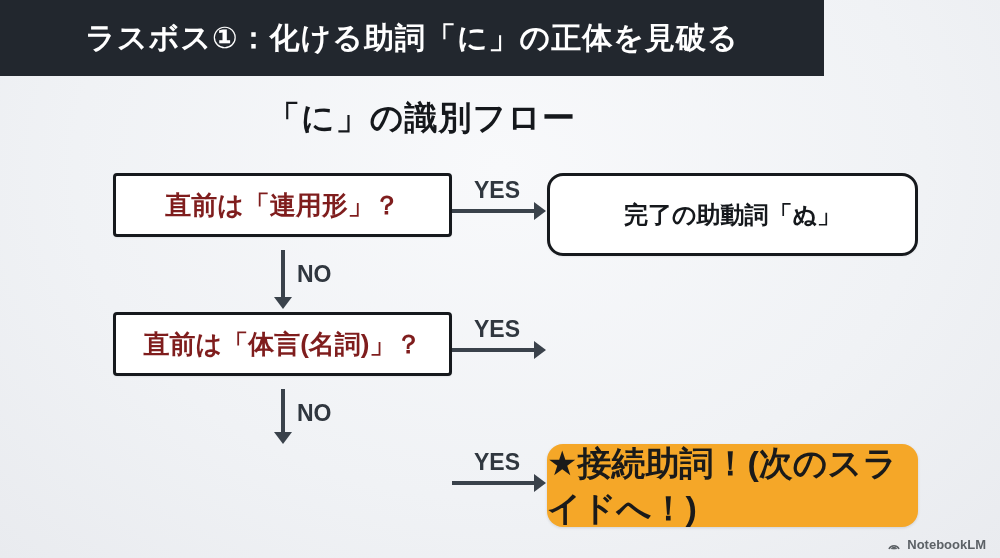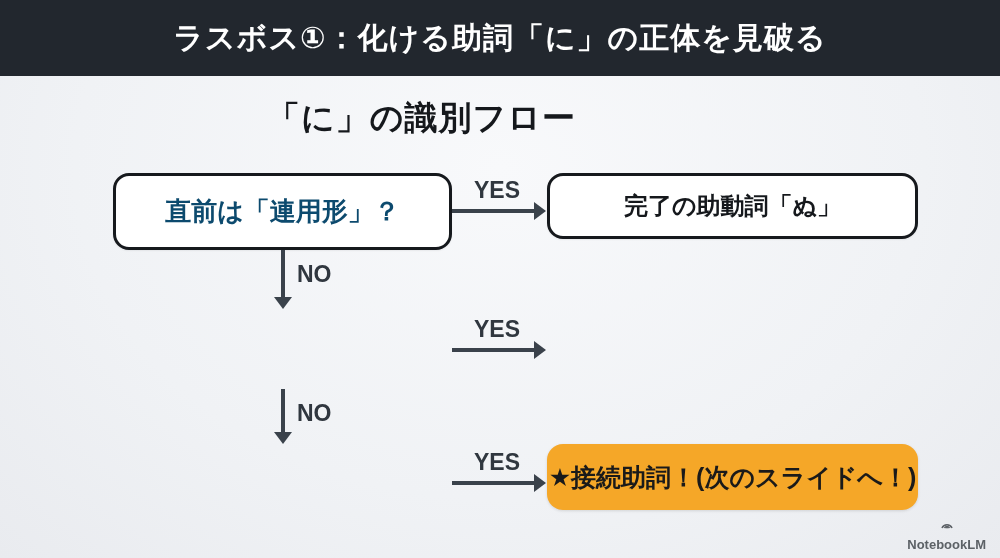--- a/index.html
+++ b/index.html
@@ -5,48 +5,48 @@
   * { margin:0; padding:0; box-sizing:border-box; }
   html,body { width:1000px; height:558px; }
   body { font-family:"Liberation Sans","DejaVu Sans",sans-serif; }
 
   .slide {
     position:relative; width:1000px; height:558px; overflow:hidden;
     background: radial-gradient(ellipse at 50% 30%, #f8f9fb 0%, #f0f2f5 60%, #e9ebef 100%);
   }
 
   .header {
-    position:absolute; left:0; top:0; width:1000px; height:76px;
+    position:absolute; left:0; top:0; width:824px; height:76px;
     background:#22272e; display:flex; align-items:center; justify-content:center;
   }
   .header-title {
     color:#ffffff; font-size:30px; font-weight:bold; letter-spacing:1px;
   }
 
   .slide-title {
     position:absolute; left:0; top:96px; width:843px; text-align:center;
     font-size:33px; font-weight:bold; color:#15181c; letter-spacing:1px;
   }
 
   .qbox {
-    position:absolute; left:113px; width:339px; height:77px;
-    background:#ffffff; border:3px solid #16191d; border-radius:16px;
+    position:absolute; left:113px; width:339px; height:64px;
+    background:#ffffff; border:3px solid #16191d; border-radius:4px;
     display:flex; align-items:center; justify-content:center;
-    font-size:26px; font-weight:bold; color:#0c4a6e;
+    font-size:26px; font-weight:bold; color:#7f1d1d;
     box-shadow:0 1px 2px rgba(0,0,0,0.06);
   }
   .rbox {
-    position:absolute; left:547px; width:371px; height:66px;
+    position:absolute; left:547px; width:371px; height:83px;
     background:#ffffff; border:3px solid #16191d; border-radius:16px;
     display:flex; flex-direction:column; align-items:center; justify-content:center;
     font-size:24px; font-weight:bold; color:#15181c; line-height:1.3;
     box-shadow:0 1px 2px rgba(0,0,0,0.06);
   }
   .rbox.highlight {
-    background:#F5A728; border:none; font-size:25px; color:#1a1a1a;
+    background:#F5A728; border:none; font-size:34px; color:#1a1a1a;
     box-shadow:0 1px 3px rgba(0,0,0,0.12);
   }
 
   .row1 { top:173px; } .row2 { top:312px; } .row3 { top:444px; }
 
   .arrow-h {
     position:absolute; height:4px; background:#3a424b;
   }
   .arrow-h::after {
     content:''; position:absolute; right:-11px; top:-7px;
@@ -60,21 +60,21 @@
     border-top:12px solid #3a424b; border-left:9px solid transparent; border-right:9px solid transparent;
   }
 
   .edge-label {
     position:absolute; font-size:23px; font-weight:bold; color:#30373f;
   }
 
   .footer {
     position:absolute; right:14px; bottom:6px;
     display:flex; align-items:center; gap:6px;
-    color:#5c6166; font-size:13px; font-weight:bold;flex-direction:column;
+    color:#5c6166; font-size:13px; font-weight:bold;
   }
   .footer svg { display:block; }
 </style>
 </head>
 <body>
 
 <div class="slide">
 
   <div class="header">
     <div class="header-title">ラスボス①：化ける助詞「に」の正体を見破る</div>
@@ -86,20 +86,23 @@
     <span>直前は「連用形」？</span>
   </div>
   <div class="arrow-h" style="left:452px; top:209px; width:83px;"></div>
   <div class="edge-label" style="left:474px; top:177px;">YES</div>
   <div class="rbox row1">
     <span>完了の助動詞「ぬ」</span>
   </div>
   <div class="arrow-v" style="top:250px; height:49px;"></div>
   <div class="edge-label" style="left:297px; top:261px;">NO</div>
 
+  <div class="qbox row2">
+    <span>直前は「体言(名詞)」？</span>
+  </div>
   <div class="arrow-h" style="left:452px; top:348px; width:83px;"></div>
   <div class="edge-label" style="left:474px; top:316px;">YES</div>
   <div class="arrow-v" style="top:389px; height:45px;"></div>
   <div class="edge-label" style="left:297px; top:400px;">NO</div>
 
   <div class="arrow-h" style="left:452px; top:481px; width:83px;"></div>
   <div class="edge-label" style="left:474px; top:449px;">YES</div>
   <div class="rbox row3 highlight">
     <span>★接続助詞！(次のスライドへ！)</span>
   </div>

